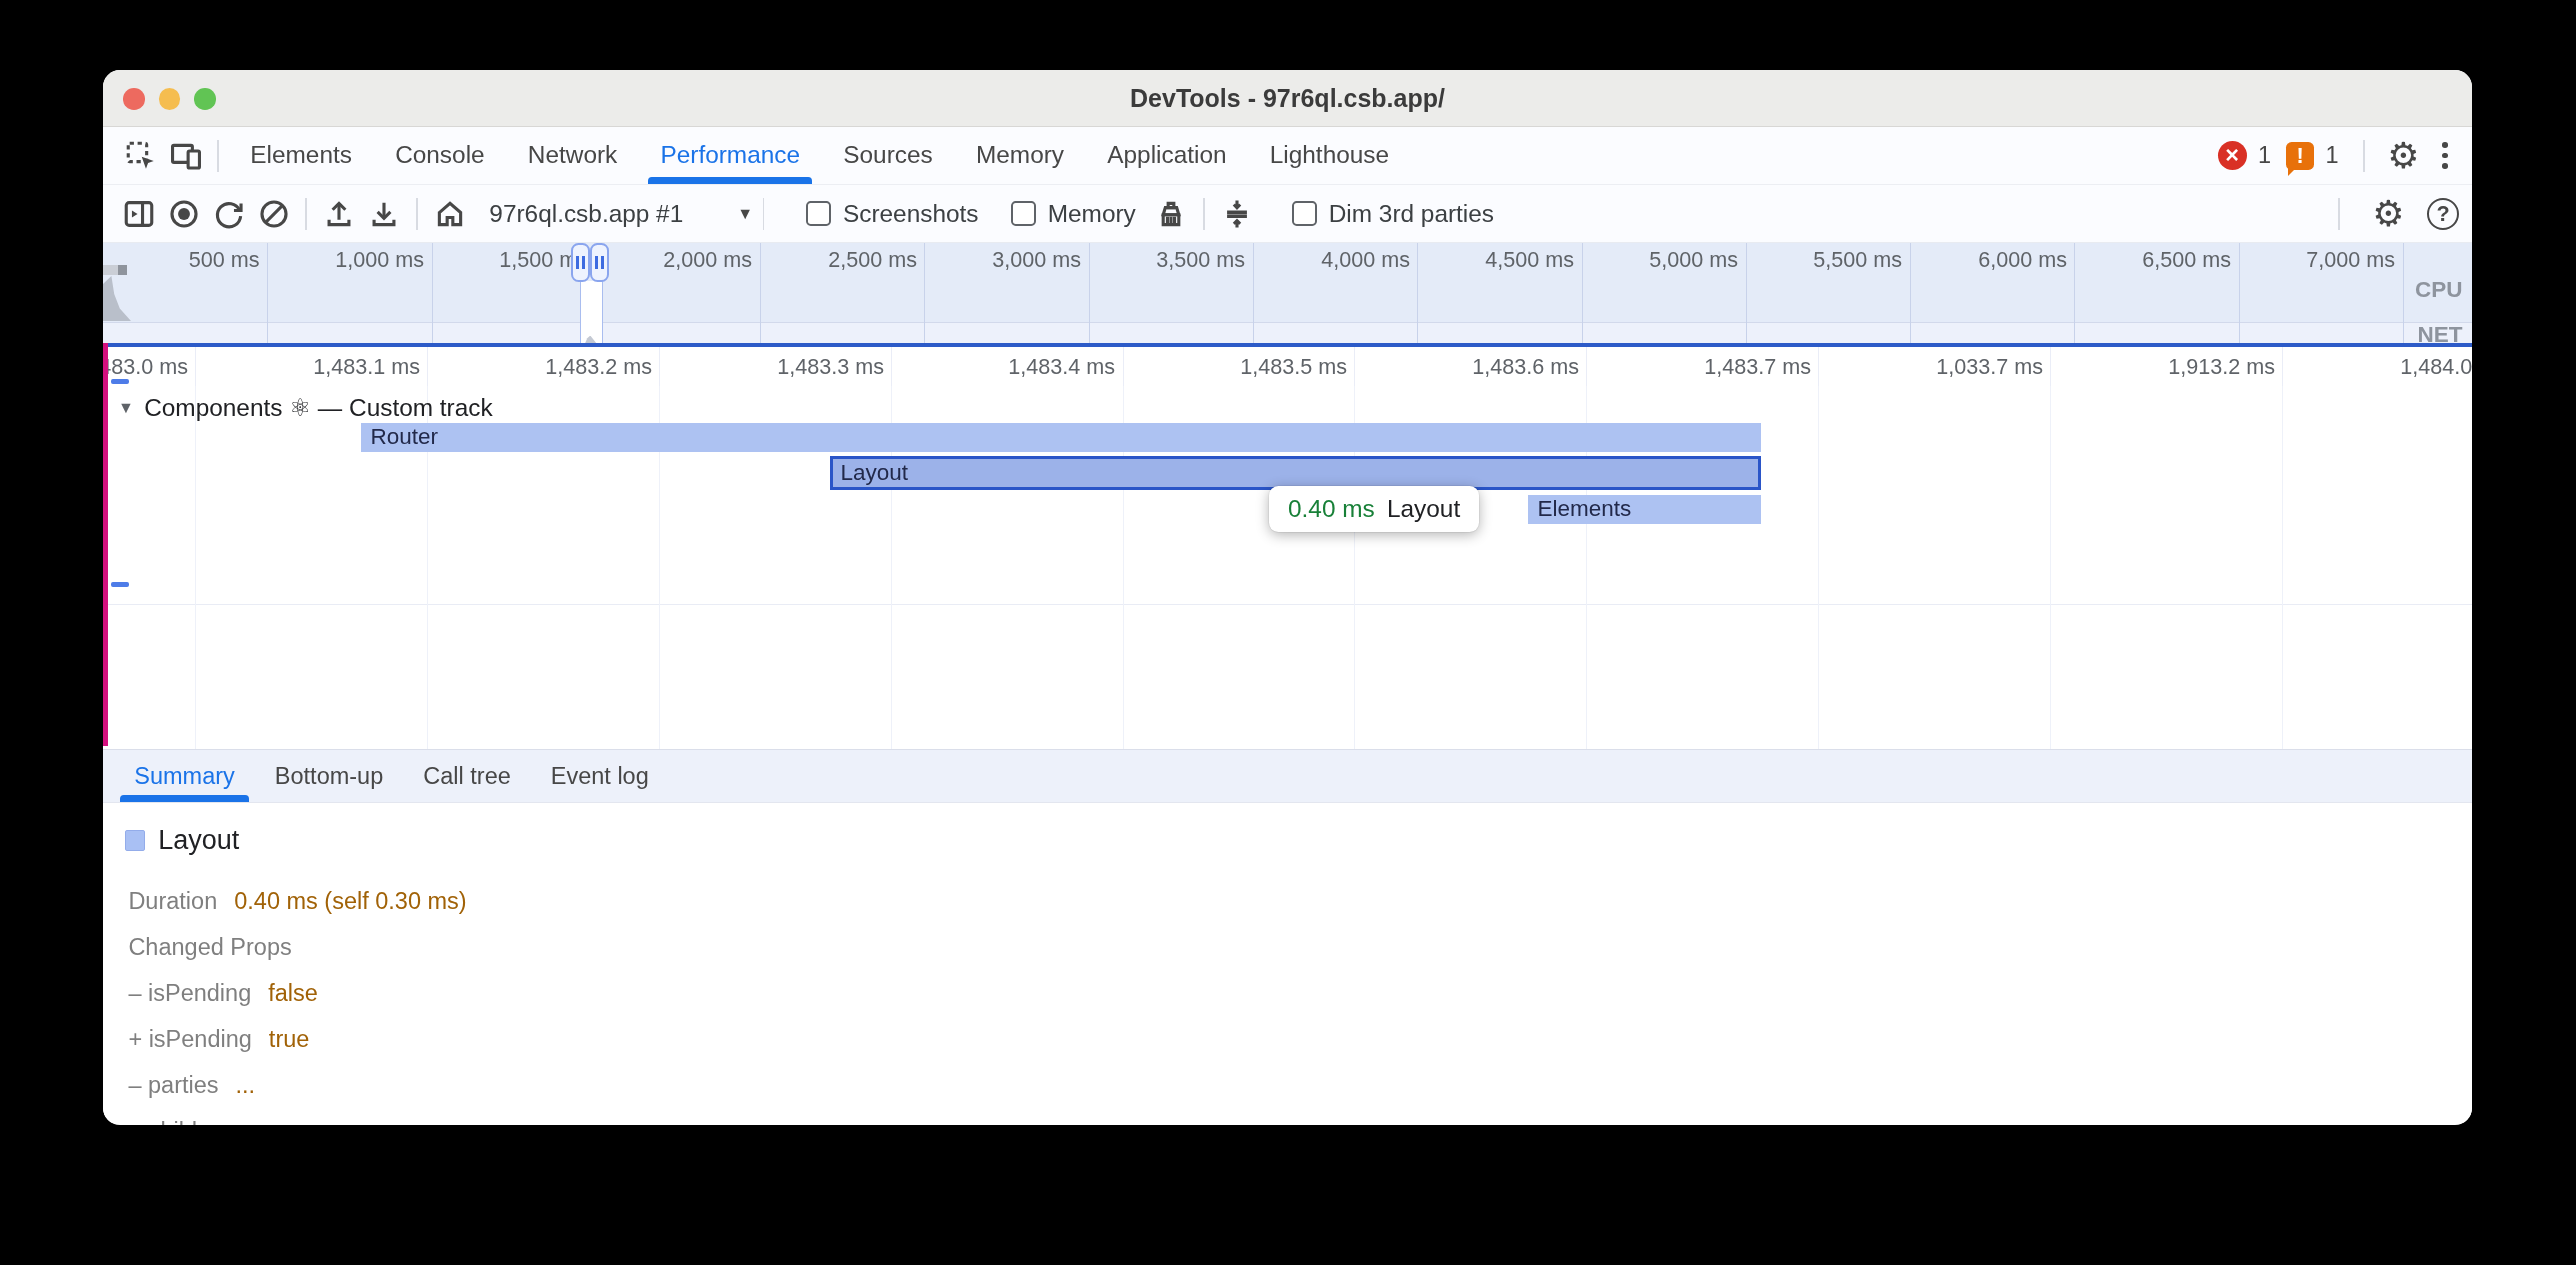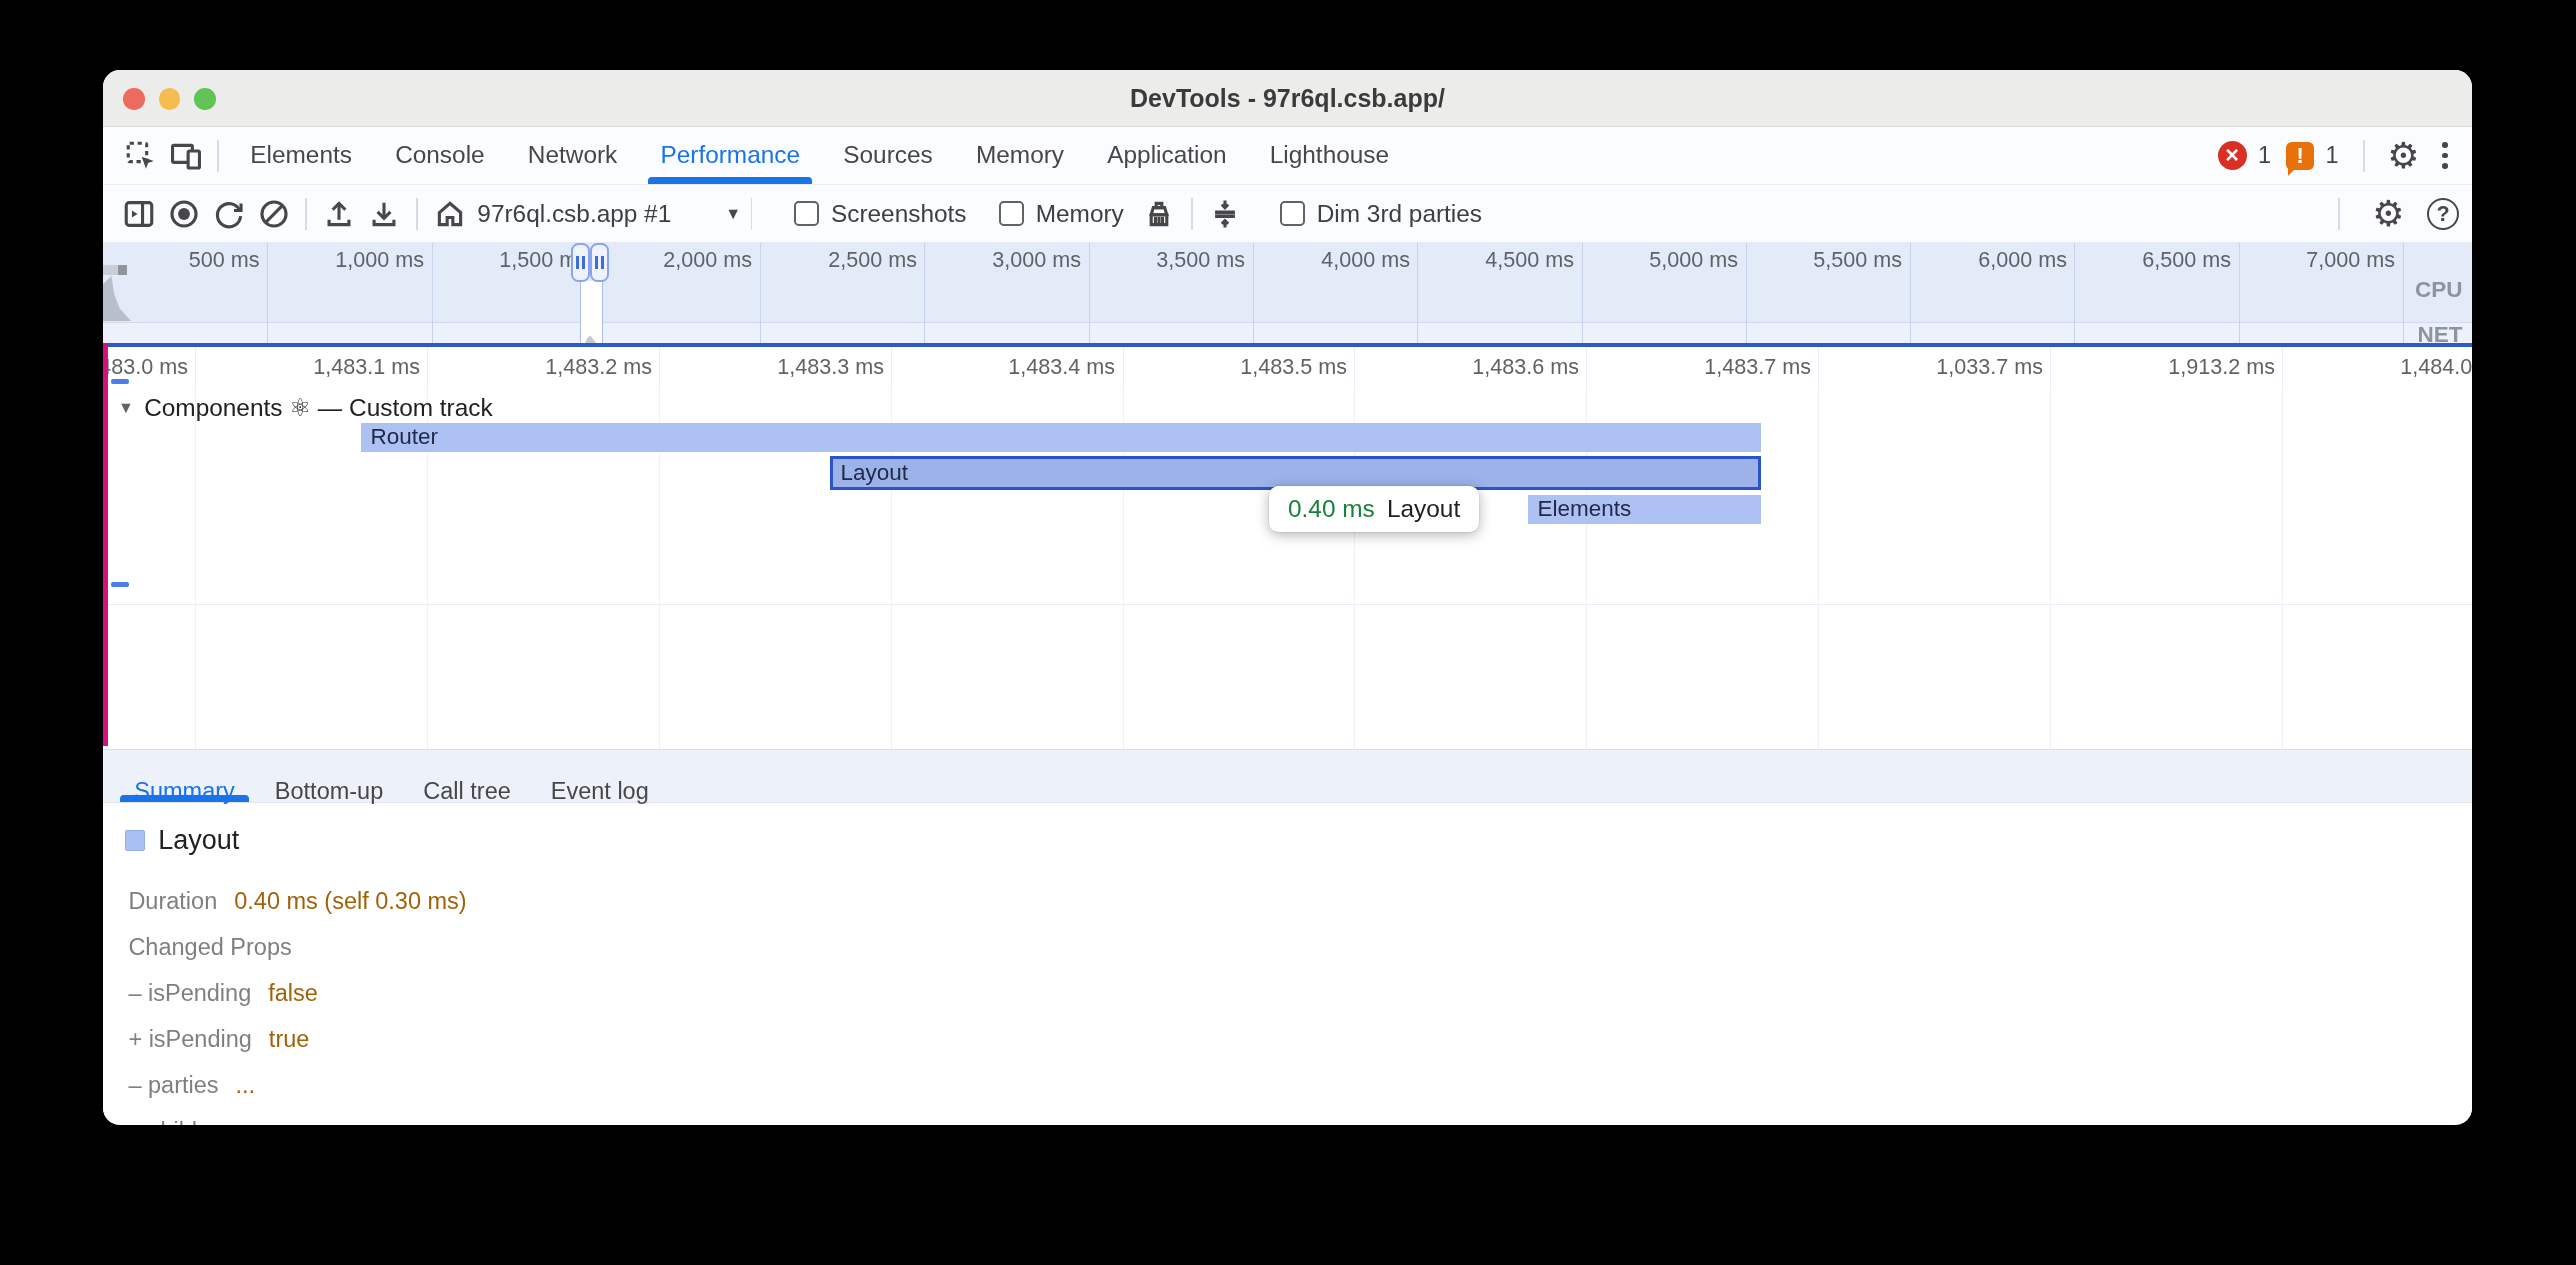--- a/index.html
+++ b/index.html
@@ -37,21 +37,21 @@
                 font-size:21.6px; font-weight:700; display:flex; align-items:center; justify-content:center; position:relative; }
   .warn-badge::after { content:""; position:absolute; left:1.9px; bottom:-6.6px;
                        border:4.7px solid transparent; border-top-color:#e8710a; border-left-color:#e8710a; }
   .gear { font-size:36px; color:#474747; line-height:1; padding:0 5.6px; }
   .kebab { display:flex; flex-direction:column; gap:4.7px; padding:7.5px 9.4px; }
   .kebab i { width:5.6px; height:5.6px; border-radius:50%; background:#474747; }
 
   
   .toolbar { height:58px; background:#fbfcff; display:flex; align-items:center;
              padding:0 13px; border-bottom:0.9px solid #e8ebf1; }
-  .dropdown { display:flex; align-items:center; margin-left:5px; }
+  .dropdown { display:flex; align-items:center; margin-left:17px; }
   .dd-label { font-size:24.4px; color:#3c4043; }
   .caret { margin-left:54px; font-size:16px; color:#474747; }
   .check { display:flex; align-items:center; margin-left:32px; }
   .cb { width:25px; height:25px; border:2.3px solid #5f6368; border-radius:4.7px; margin-right:12.2px; flex:none; background:#fff; }
   .check .lbl { font-size:24.4px; color:#3c4043; white-space:nowrap; }
   .toolbar-right { margin-left:auto; display:flex; align-items:center; gap:17px; }
   .qmark { width:32px; height:32px; border:2.8px solid #474747; border-radius:50%; display:flex;
            align-items:center; justify-content:center; font-size:21.6px; font-weight:700; color:#474747; }
 
   
@@ -95,21 +95,21 @@
              box-shadow:0 2.8px 13px rgba(0,0,0,.3), 0 0 0 0.9px rgba(0,0,0,.05);
              padding:0 19px; display:flex; align-items:center; gap:12.2px; font-size:24.4px; z-index:6; }
   .tooltip .dur { color:#188038; }
   .tooltip .tl { color:#202124; }
   .magenta { position:absolute; left:0; top:273px; width:4.7px; height:403px; background:#d4107e; z-index:4; }
   .minibar { position:absolute; left:7.5px; width:18px; height:4.7px; border-radius:1.9px; background:#4e7ce8; z-index:4; }
 
   
   .bottom-tabs { height:54px; background:#edf1fa; border-top:0.9px solid #dadeea; border-bottom:0.9px solid #e3e6ef;
                  display:flex; align-items:center; padding:0 11.3px; }
-  .btab { position:relative; height:100%; line-height:53px; padding:15px 20px; font-size:23.5px; color:#474747; }
+  .btab { position:relative; height:100%; line-height:53px; padding:0 20px; font-size:23.5px; color:#474747; }
   .btab.active { color:#1a73e8; }
   .btab.active::after { content:""; position:absolute; left:5.6px; right:5.6px; bottom:0; height:6.6px;
                         border-radius:3.8px 3.8px 0 0; background:#1a73e8; }
 
   
   .summary { background:#fff; padding:22.5px 0 0 21.6px; height:320px; }
   .legend { display:flex; align-items:center; gap:13px; margin-bottom:32px; }
   .swatch { width:20.7px; height:20.7px; background:#a9c0f4; border:0.9px solid #93acea; border-radius:1.9px; }
   .sum-title { font-size:27px; color:#202124; }
   .srow { display:flex; gap:17px; font-size:23.5px; margin:0 0 19px 3.8px; }

